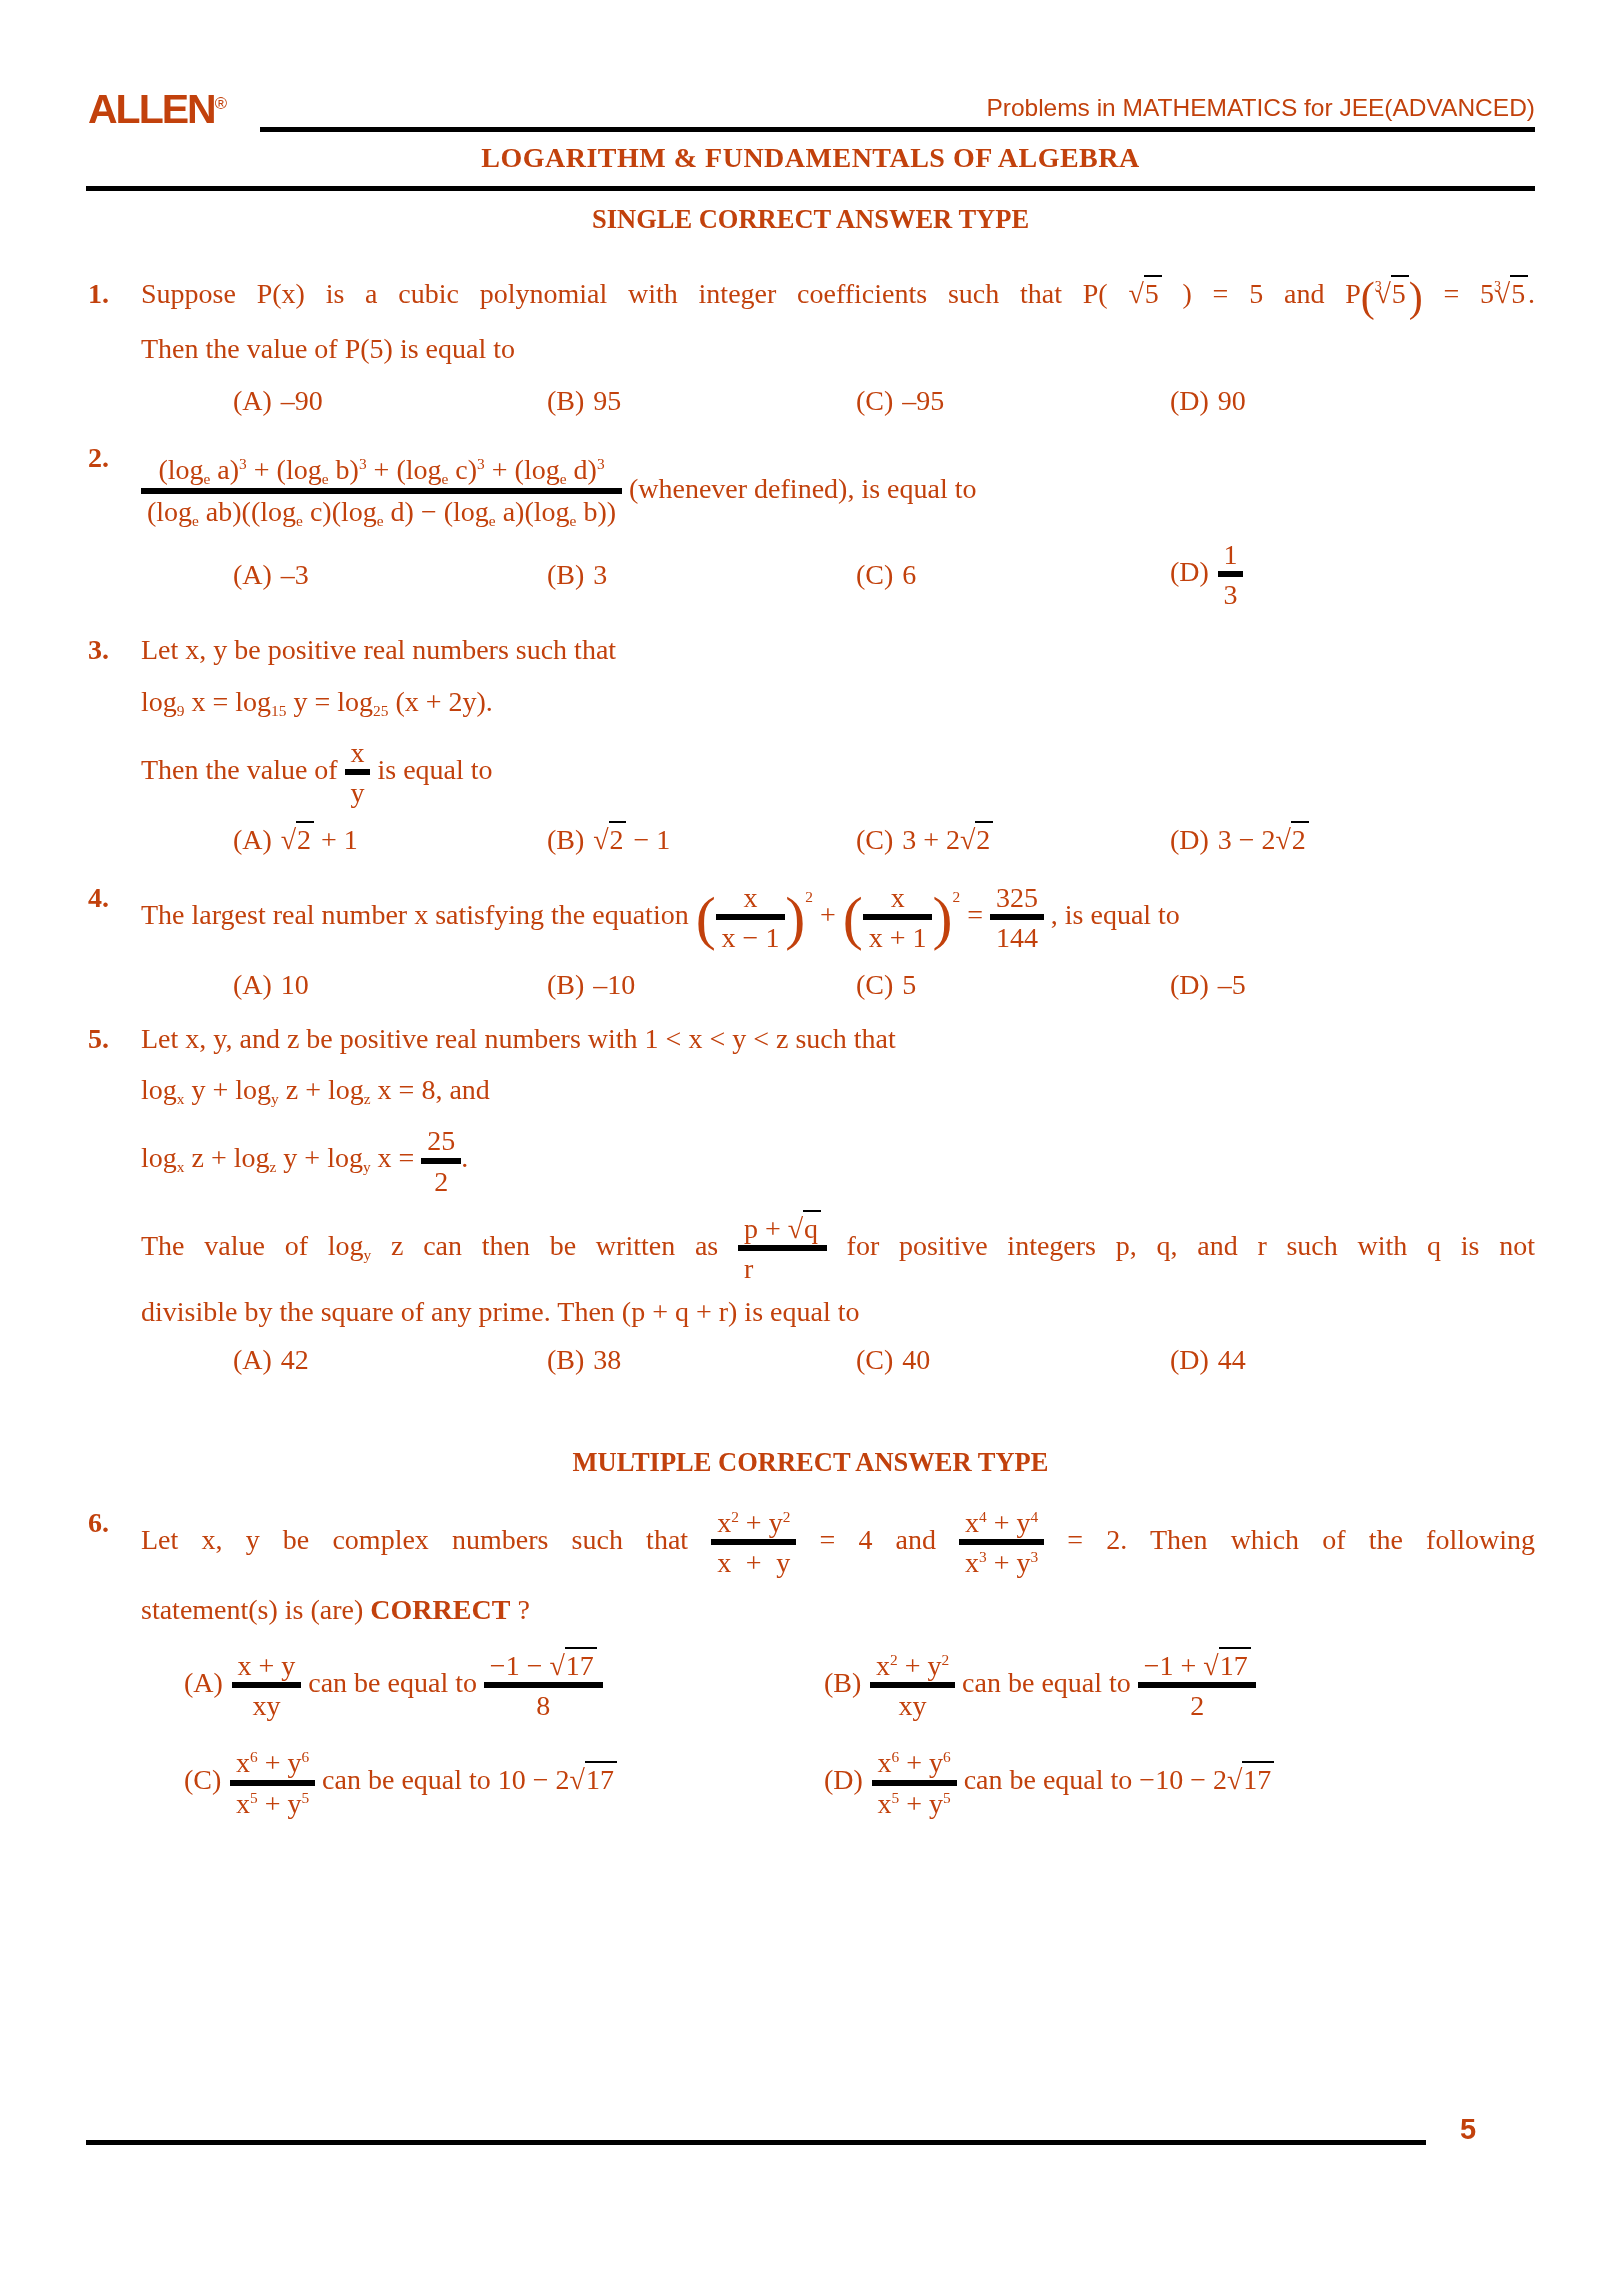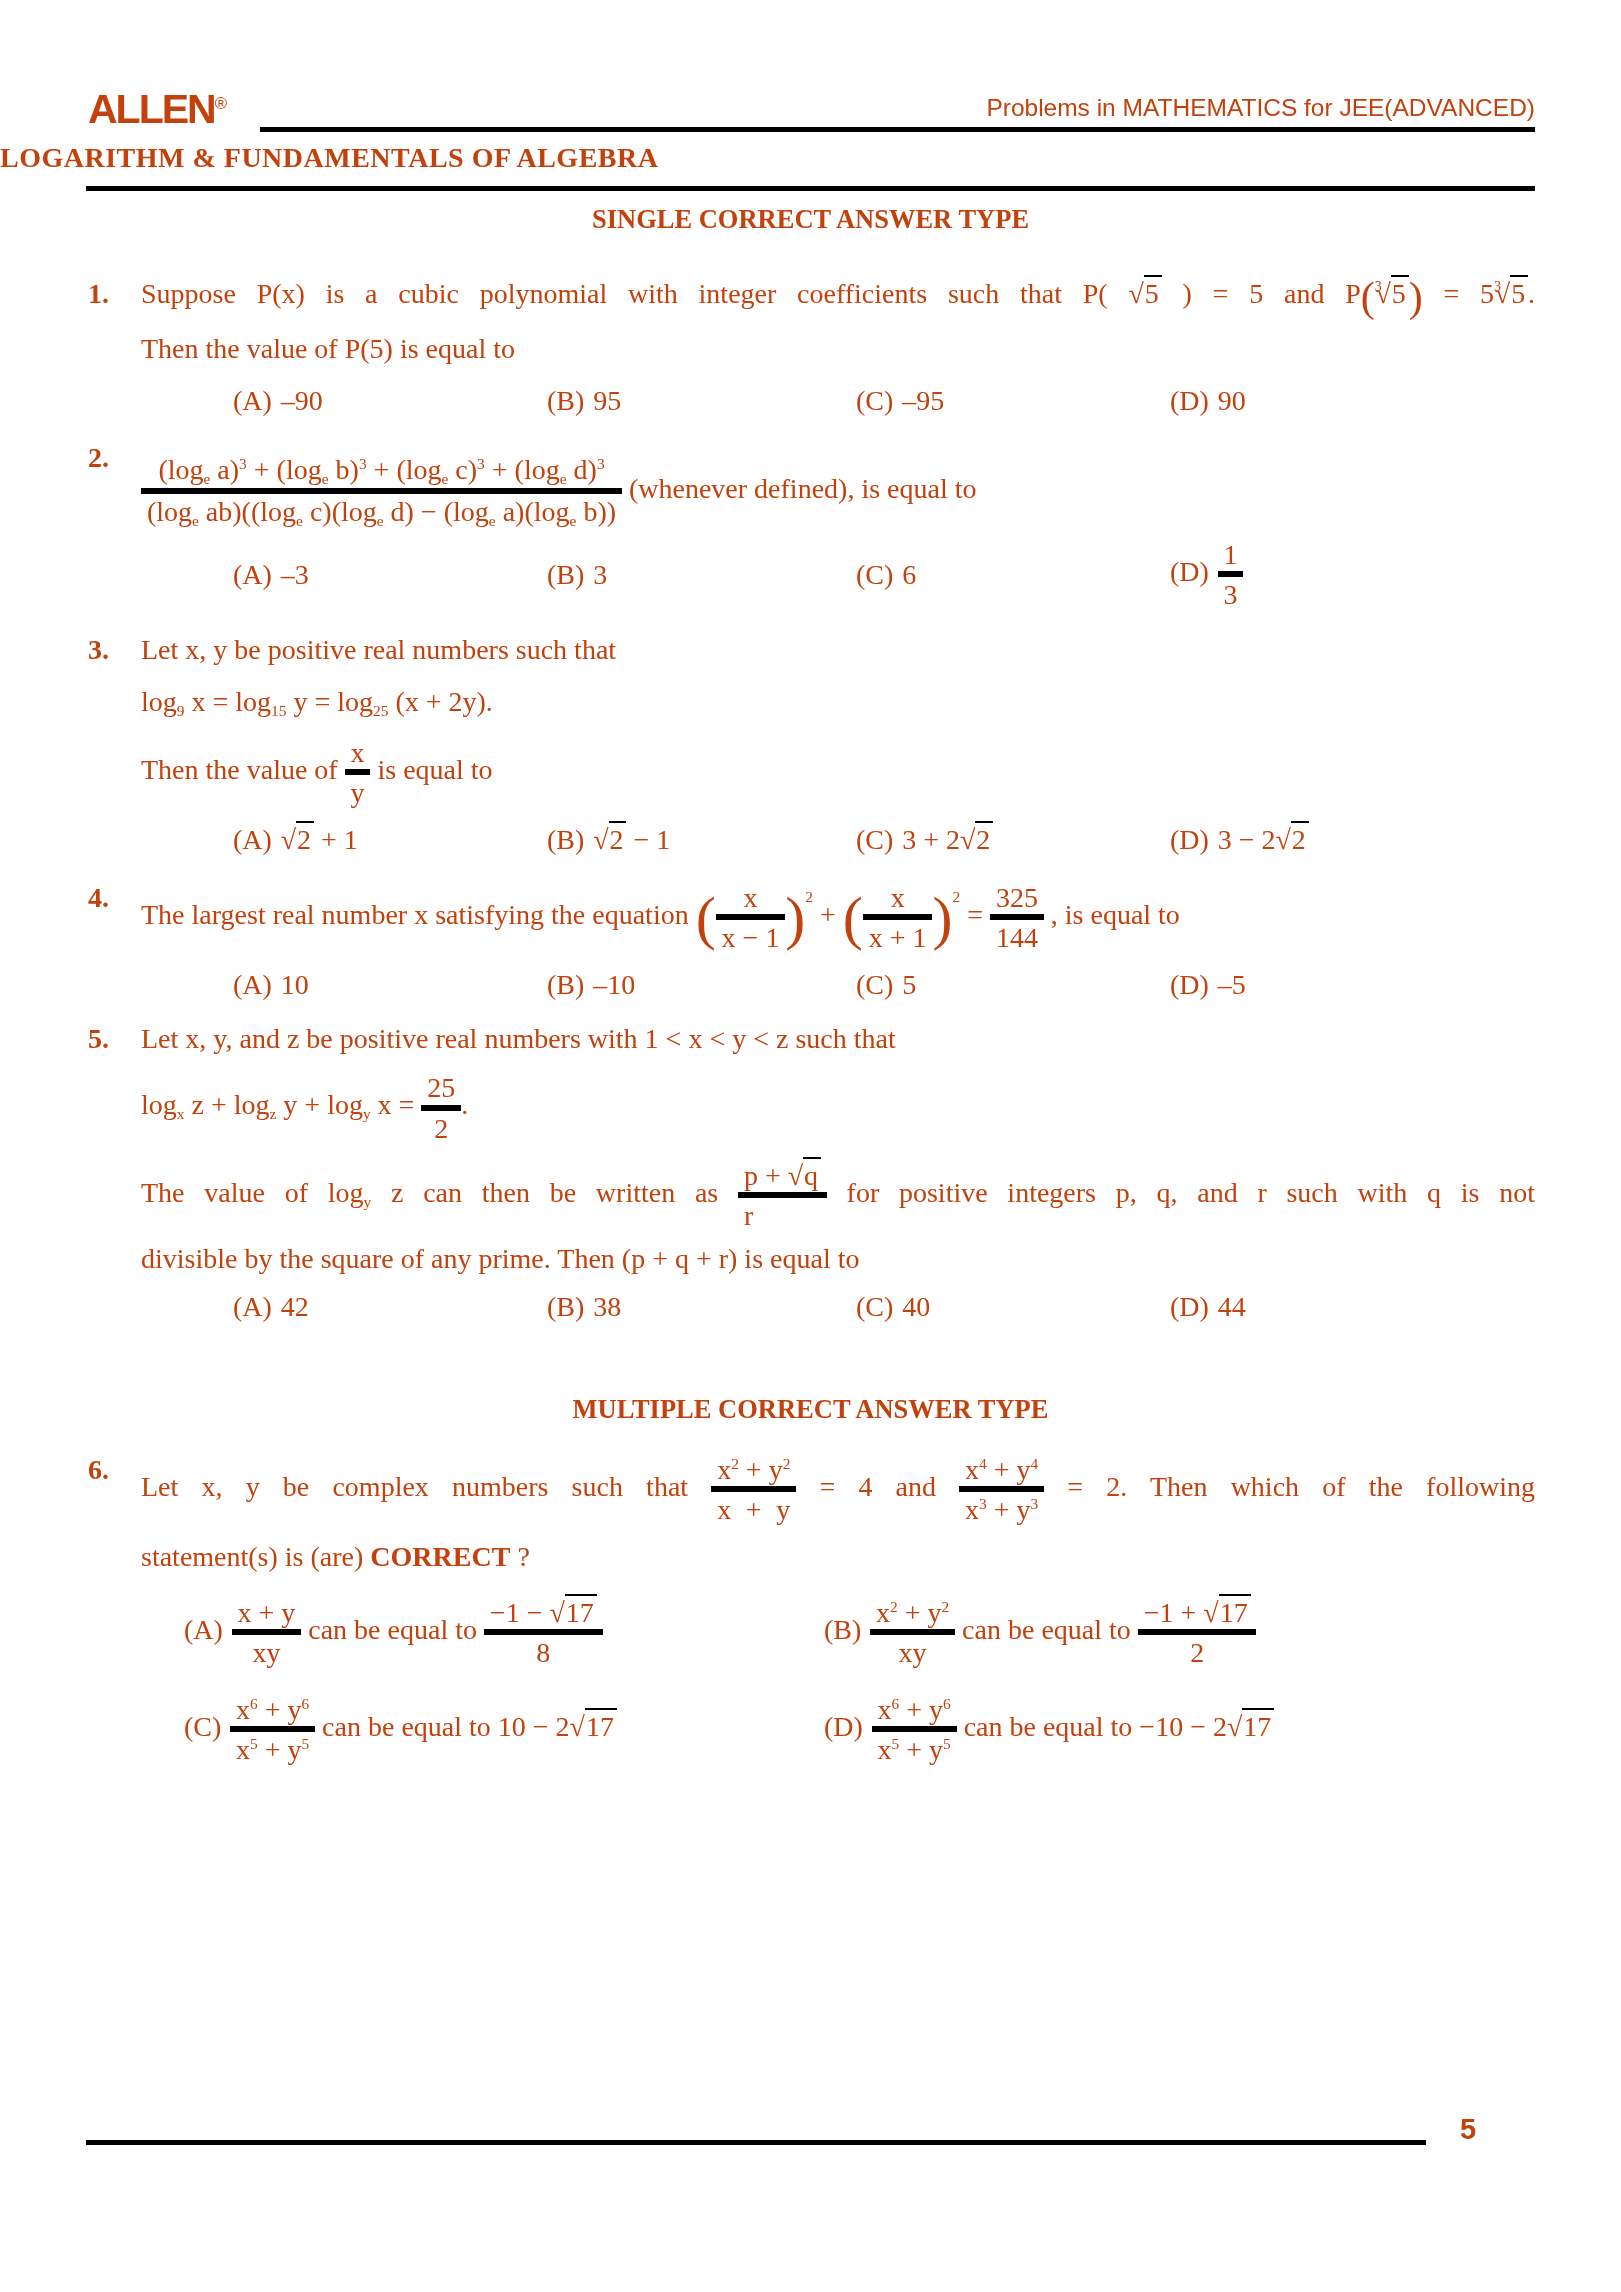--- a/index.html
+++ b/index.html
@@ -7,21 +7,21 @@
     position:relative; width:1621px; height:2293px; background:#fff;
     font-family:"Liberation Serif", serif; font-size:28px; color:#c2410c;
     overflow:hidden; margin:0 auto;
   }
   
   .hdr { display:flex; justify-content:space-between; align-items:flex-end; padding:92px 86px 0 88px; }
   .logo { font-family:"Liberation Sans", sans-serif; font-weight:700; font-size:41px; letter-spacing:-2px; line-height:0.85; }
   .logo sup { font-size:16.7px; font-weight:400; letter-spacing:0; vertical-align:13.7px; }
   .hdr-right { font-family:"Liberation Sans", sans-serif; font-size:24.5px; padding-bottom:4.9px; }
   .hdr-line { height:4.9px; background:#000; margin:0 86px 0 260px; }
-  .chapter { text-align:left; font-weight:700; font-size:28px; margin-top:9.8px; letter-spacing:0.5px; }
+  .chapter { text-align:center; font-weight:700; font-size:28px; margin-top:9.8px; letter-spacing:0.5px; }
   .rule { height:4.9px; background:#000; margin:12.7px 86px 0; }
   .sec-h { text-align:center; font-weight:700; font-size:26.5px; margin-top:12.7px; }
   
   .q { display:flex; padding:0 86px 0 88px; }
   .qn { flex:none; width:53px; font-weight:700; }
   .qb { flex:1; min-width:0; }
   .jl { text-align:justify; text-align-last:justify; }
   .opts { display:grid; grid-template-columns:314px 309px 314px 1fr; margin-left:92px; align-items:center; }
   .opts2 { display:grid; grid-template-columns:640px 1fr; margin-left:43px; align-items:center; }
   .lab { margin-right:8.8px; }
@@ -109,20 +109,21 @@
         <div><span class="lab">(C)</span><span>5</span></div>
         <div><span class="lab">(D)</span><span>–5</span></div>
       </div>
     </div>
   </div>
 
   <div class="q" style="margin-top:21.6px">
     <div class="qn">5.</div>
     <div class="qb">
       <div>Let x, y, and z be positive real numbers with 1 &lt; x &lt; y &lt; z such that</div>
+      <div style="margin-top:19.6px"><span>log</span><sub>x</sub><span> y + </span><span>log</span><sub>y</sub><span> z + </span><span>log</span><sub>z</sub><span> x = 8, and</span></div>
       <div style="margin-top:17.6px"><span>log</span><sub>x</sub><span> z + </span><span>log</span><sub>z</sub><span> y + </span><span>log</span><sub>y</sub><span> x = </span><span class="frac"><span class="fn">25</span><span class="fd">2</span></span><span>.</span></div>
       <div class="jl" style="margin-top:15.7px"><span>The value of </span><span>log</span><sub>y</sub><span> z can then be written as </span><span class="frac"><span class="fn"><span>p + </span><span class="rad"><span>√</span><span class="rb">q</span></span></span><span class="fd">r</span></span><span> for positive integers p, q, and r such with q is not</span></div>
       <div style="margin-top:11.8px">divisible by the square of any prime. Then (p + q + r) is equal to</div>
       <div class="opts" style="margin-top:15.7px">
         <div><span class="lab">(A)</span><span>42</span></div>
         <div><span class="lab">(B)</span><span>38</span></div>
         <div><span class="lab">(C)</span><span>40</span></div>
         <div><span class="lab">(D)</span><span>44</span></div>
       </div>
     </div>

